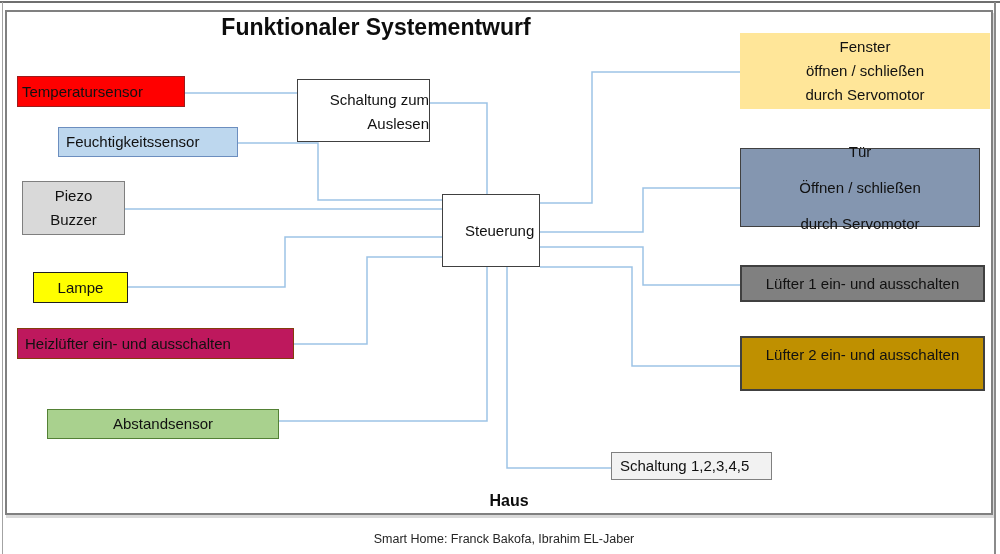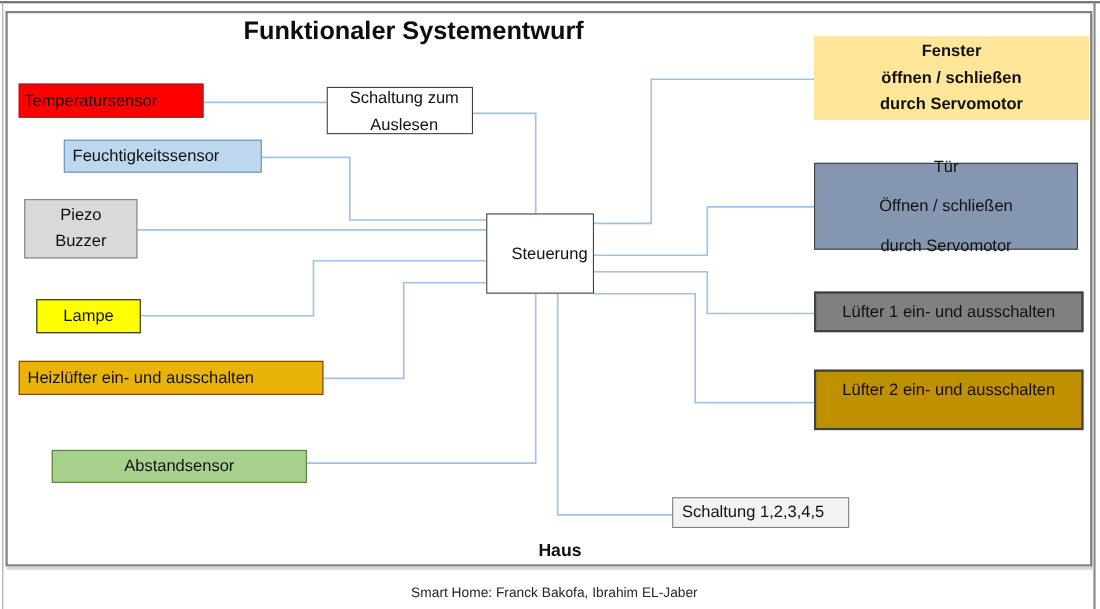--- a/index.html
+++ b/index.html
@@ -18,29 +18,29 @@
   .connectors{position:absolute;left:0;top:0;width:1000px;height:554px;}
 
   .title{position:absolute;left:0;top:14px;width:752px;text-align:center;
          font-size:23px;font-weight:bold;color:#0d0d0d;letter-spacing:0px;}
 
   .node{position:absolute;box-sizing:border-box;display:flex;align-items:center;
         font-size:15px;color:#111;border:1.5px solid #404040;background:#fff;line-height:20px;}
   .node.center{justify-content:center;text-align:center;}
   .node.left{justify-content:flex-start;}
   .node.multiline{flex-direction:column;justify-content:center;line-height:24px;}
-  .node.no-border{border:none;font-weight:bold;}
+  .node.no-border{border:none;}
 
   .n-temperatur{left:17px;top:76px;width:168px;height:31px;padding-left:4px;}
   .n-feuchtigkeit{left:17px;top:127px;width:180px;height:30px;padding-left:7px;}
   .n-piezo{left:22px;top:181px;width:103px;height:54px;}
   .n-lampe{left:33px;top:272px;width:95px;height:31px;}
   .n-heizluefter{left:17px;top:328px;width:277px;height:31px;padding-left:7px;}
   .n-abstand{left:47px;top:409px;width:232px;height:30px;}
-  .n-schaltung{left:297px;top:79px;width:133px;height:43px;align-items:center;padding:3px 0 0 8px;}
+  .n-schaltung{left:297px;top:79px;width:133px;height:63px;align-items:flex-end;padding:3px 0 0 8px;}
   .n-steuerung{left:442px;top:194px;width:98px;height:73px;padding-left:22px;}
   .n-fenster{left:740px;top:33px;width:250px;height:76px;}
   .n-tuer{left:740px;top:148px;width:240px;height:79px;border-width:1px;gap:12px;}
   .n-luefter1{left:740px;top:265px;width:245px;height:37px;border-width:2px;}
   .n-luefter2{left:740px;top:336px;width:245px;height:55px;border-width:2px;align-items:flex-start;padding-top:7px;}
   .n-schalter{left:611px;top:452px;width:161px;height:28px;padding-left:8px;border-width:1.5px;}
 
   .haus-label{position:absolute;left:449px;top:492px;width:120px;text-align:center;
               font-size:16px;font-weight:bold;color:#0d0d0d;}
   .caption{position:absolute;left:0;top:532px;width:1008px;text-align:center;
@@ -86,21 +86,21 @@
 
   <div class="node center multiline n-piezo" style="background-color: rgb(217, 217, 217); border-color: rgb(127, 127, 127);">
     <span>Piezo</span>
     <span>Buzzer</span>
   </div>
 
   <div class="node center n-lampe" style="background-color: rgb(255, 255, 0); border-color: rgb(31, 31, 31);">
     <span>Lampe</span>
   </div>
 
-  <div class="node left n-heizluefter" style="background-color: #eab308; border-color: rgb(132, 60, 12);">
+  <div class="node left n-heizluefter" style="background-color: #be185d; border-color: rgb(132, 60, 12);">
     <span>Heizlüfter ein- und ausschalten</span>
   </div>
 
   <div class="node center n-abstand" style="background-color: rgb(169, 209, 142); border-color: rgb(83, 129, 53);">
     <span>Abstandsensor</span>
   </div>
 
   <div class="node left multiline n-schaltung" style="background-color: rgb(255, 255, 255); border-color: rgb(64, 64, 64);">
     <span>Schaltung zum</span>
     <span>Auslesen</span>

